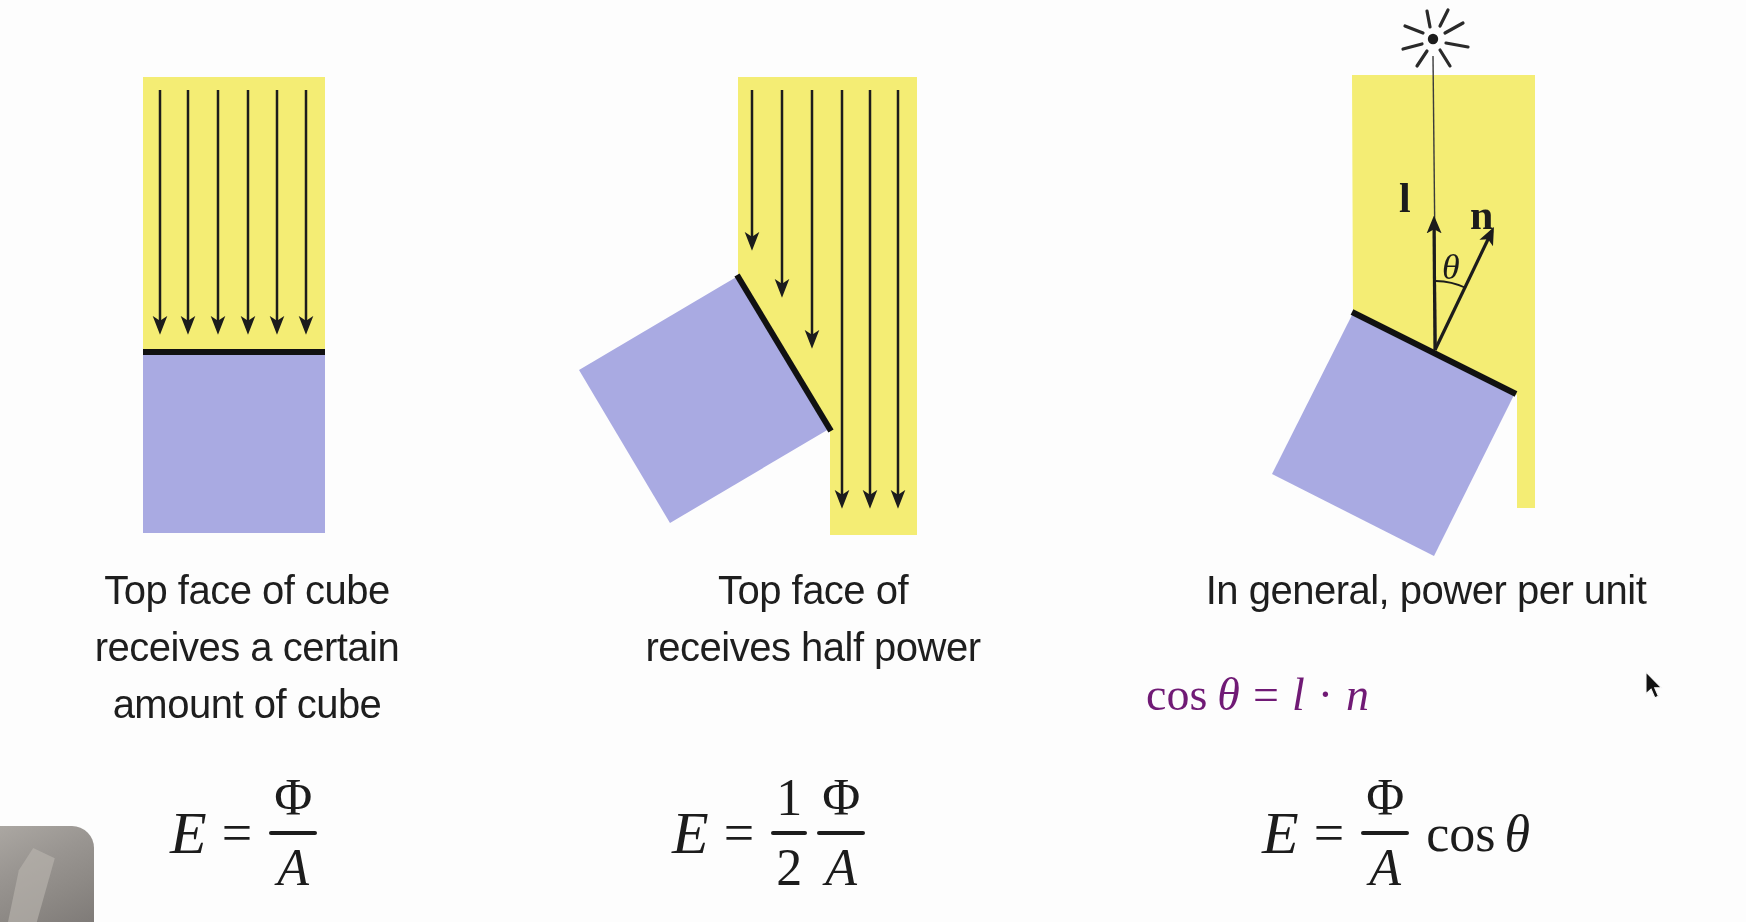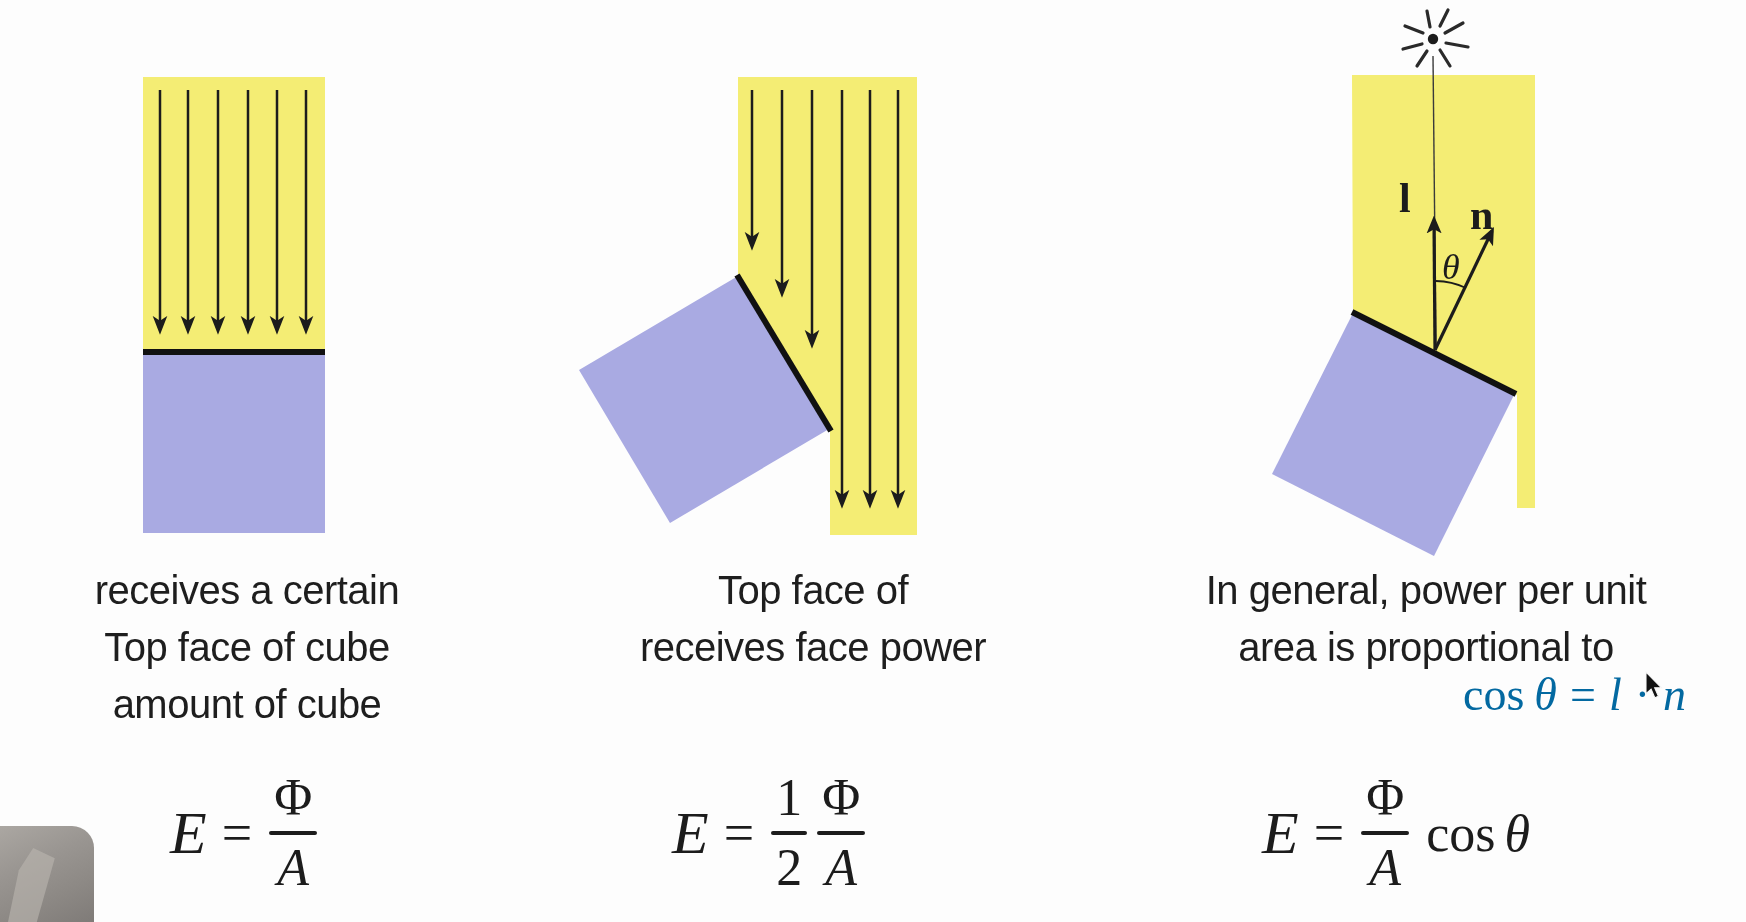--- a/index.html
+++ b/index.html
@@ -15,23 +15,23 @@
   .caption {
     position:absolute; text-align:center;
     font-family:"Liberation Sans", sans-serif;
     font-size:40px; line-height:57px; letter-spacing:-0.5px;
     color:#1e1e1e; font-weight:400;
   }
   .caption div { white-space:nowrap; }
 
   
   .mathline {
-    position:absolute; text-align:right;
+    position:absolute; text-align:left;
     font-family:"Liberation Serif", serif;
-    font-size:46px; color:#0369a1; white-space:nowrap;
+    font-size:46px; color:#701a75; white-space:nowrap;
   }
   .mathline .it { font-style:italic; }
   .mathline .sp-l { margin-left:10px; }
   .mathline .sp-lr { margin:0 13px; }
 
   
   .formula {
     position:absolute; display:flex; align-items:center;
     font-family:"Liberation Serif", serif; color:#1c1c1c;
     height:142px;
@@ -128,33 +128,32 @@
       <text x="1470" y="229" font-family="Liberation Serif, serif" font-weight="bold" font-size="42" fill="#1c1c1c">n</text>
       <text x="1442" y="279" font-family="Liberation Serif, serif" font-style="italic" font-size="36" fill="#1c1c1c">θ</text>
     </g>
 
     <g transform="translate(1646,672) scale(1.55)">
       <path d="M0,0 L0,14 L3.3,11.1 L5.7,16.6 L8,15.6 L5.6,10.2 L10,10.2 Z" fill="#121212" stroke="#f8f8f8" stroke-width="0.7"></path>
     </g>
   </svg>
 
   <div class="caption" style="left:27px; top:562px; width:440px;">
+    <div>Top face of cube</div>
     <div>receives a certain</div>
-    <div>Top face of cube</div>
     <div>amount of cube</div>
   </div>
 
   <div class="caption" style="left:593px; top:562px; width:440px;">
     <div>Top face of</div>
-    <div>receives face power</div>
+    <div>receives half power</div>
   </div>
 
   <div class="caption" style="left:1146px; top:562px; width:560px;">
     <div>In general, power per unit</div>
-    <div>area is proportional to</div>
   </div>
 
   <div class="mathline" style="left:1146px; top:668px; width:540px;">
     <span>cos</span><span class="it sp-l">θ</span><span class="sp-lr">=</span><span class="it">l</span><span class="sp-lr">·</span><span class="it">n</span>
   </div>
 
   <div class="formula" style="left:170px; top:762px;">
     <span class="var E">E</span>
     <span class="eq">=</span>
     <span class="frac">

